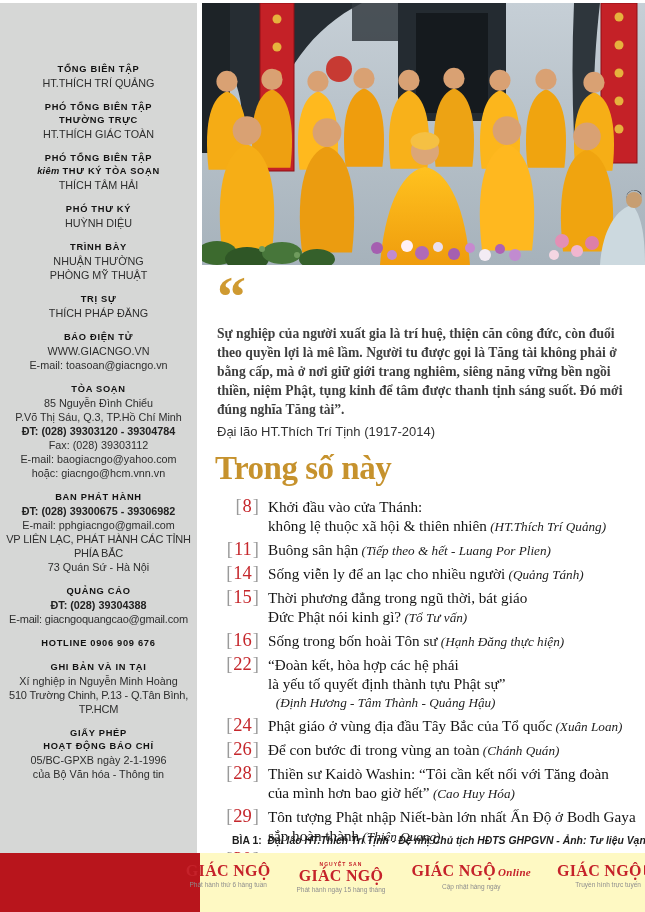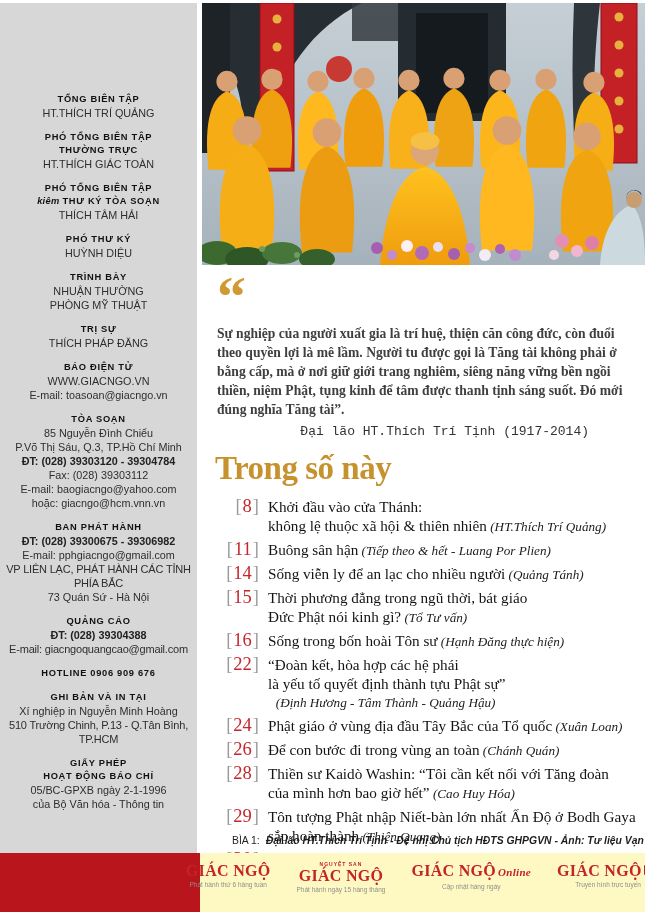--- a/index.html
+++ b/index.html
@@ -1,56 +1,56 @@
 <!DOCTYPE html>
 <html><head>
 <meta charset="utf-8">
 <style>
   html,body{margin:0;padding:0;}
   body{background:#ffffff;font-family:"Liberation Sans",sans-serif;}
   .page{position:relative;width:645px;height:912px;background:#ffffff;overflow:hidden;}
 
   
   .sidebar{position:absolute;left:0;top:3px;width:197px;height:850px;background:#d6d7d6;
-           text-align:center;box-sizing:border-box;padding-top:90px;}
+           text-align:center;box-sizing:border-box;padding-top:60px;}
   .mast-section{margin-bottom:11px;}
   .mast-heading{font-weight:bold;font-size:9.3px;line-height:13px;letter-spacing:.7px;color:#111;}
   .mast-heading i{text-transform:lowercase;letter-spacing:.3px;}
   .mast-line{font-size:10.8px;line-height:14px;color:#2e2e2e;}
   .mast-line.b{font-weight:bold;color:#222;}
   .mast-line.sm{font-size:11px;letter-spacing:-.2px;text-align:center;}
 
   
   .photo{position:absolute;left:202px;top:3px;width:443px;height:262px;overflow:hidden;background:#aeb9c1;}
   .photo svg{display:block;}
 
   
   .quote{position:absolute;left:217px;top:278px;width:418px;}
   .qmark{font-family:"Liberation Serif",serif;font-size:58px;line-height:38px;color:#cf9a31;font-weight:bold;}
   .qtext{margin:8px 0 0 0;font-family:"Liberation Serif",serif;font-weight:bold;
          font-size:13.6px;line-height:19px;color:#3f3f3f;}
-  .qattr{margin-top:5px;text-align:right;padding-right:46px;font-family:Liberation Mono, monospace;
+  .qattr{margin-top:5px;padding-right:46px;font-family:Liberation Sans, sans-serif;
          font-size:13px;color:#333;}
 
   
   .toc{position:absolute;left:215px;top:410px;width:428px;margin-top:40px;}
   .toc-title{margin:0 0 11px 0;font-family:"Liberation Serif",serif;font-weight:600;
              font-size:33px;line-height:36px;color:#c6922d;letter-spacing:-.5px;}
   .toc-item{display:flex;margin-bottom:4px;}
   .toc-page{flex:none;width:44px;margin-right:9px;text-align:right;font-family:"Liberation Serif",serif;
             font-size:18.5px;line-height:19px;}
   .toc-page .br{color:#9a9a9a;font-weight:400;}
   .toc-page .num{color:#c5272c;padding:0 1px;}
   .toc-text{font-family:"Liberation Serif",serif;font-size:15.2px;line-height:19px;color:#141414;}
   .toc-author{font-style:italic;font-size:13.2px;color:#1b1b1b;}
   .toc-author.blk{display:block;text-align:right;padding-right:10px;}
 
   
   .caption{position:absolute;left:232px;top:835px;width:405px;font-size:10.4px;color:#1d1d1d;white-space:nowrap;}
-  .cap-label{font-weight:normal;}
+  .cap-label{font-weight:bold;}
   .cap-text{font-weight:bold;font-style:italic;margin-left:3px;}
 
   
   .footer{position:absolute;left:0;top:853px;width:645px;height:59px;}
   .footer-red{position:absolute;left:0;top:0;width:200px;height:59px;background:#b8151c;}
   .footer-brands{position:absolute;left:200px;top:0;width:445px;height:59px;background:#fef9c3;
                  display:flex;justify-content:center;align-items:flex-start;}
   .brand{text-align:center;padding:9px 13px 0 13px;}
   .brand .overline{font-size:5px;letter-spacing:1px;color:#c5222a;font-weight:bold;line-height:5px;}
   .brand .word{font-family:"Liberation Serif",serif;font-weight:bold;font-size:16px;line-height:17px;

